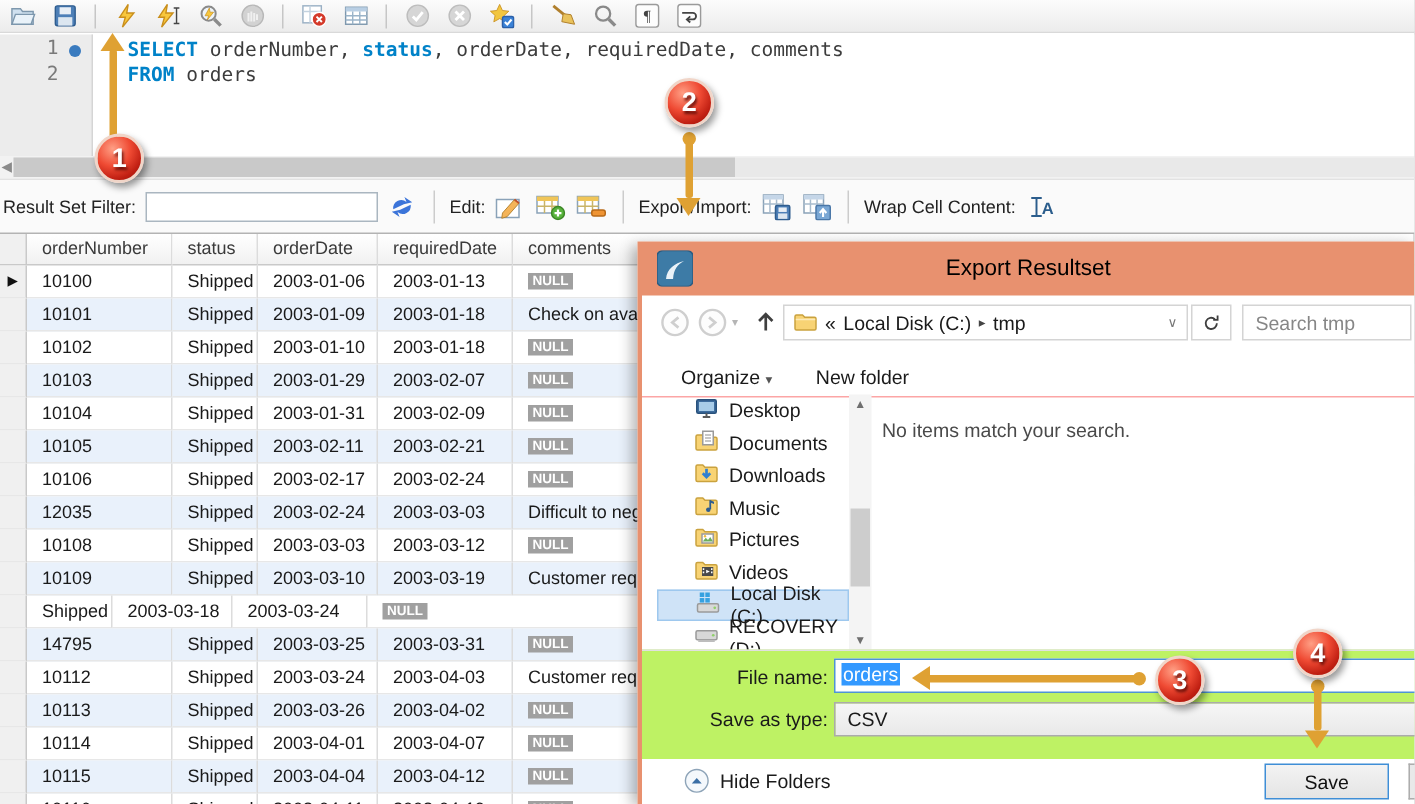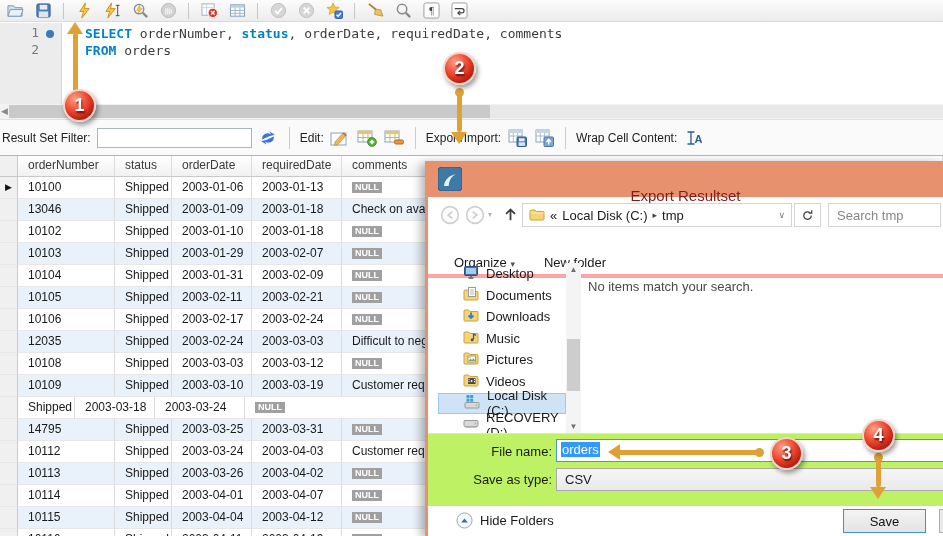--- a/index.html
+++ b/index.html
@@ -54,31 +54,31 @@
   .c0{width:97px;} .c1{width:57px;} .c2{width:80px;} .c3{width:90px;} .c4{width:601px;}
   .alt .gc{background:var(--rowalt);}
   .alt .mk, .grow .mk{background:#f0f0f0;}
   .nullb{display:inline-block;background:var(--nullbg);color:#fff;font-size:9px;font-weight:bold;
     line-height:11px;padding:0 3px;vertical-align:1px;}
 
   
   #dialog{position:absolute;left:425px;top:161px;width:518px;height:375px;background:#fff;
     border-left:3px solid var(--salmon);box-shadow:-4px 2px 9px rgba(0,0,0,.3);z-index:40;font-size:13px;}
   #dlg-title{position:absolute;left:0;top:0;width:100%;height:36px;background:var(--salmon);}
-  #dlg-title .ttl{position:absolute;left:0;right:0;top:9px;text-align:center;font-size:15px;color:#7f1d1d;margin-top:17px;}
+  #dlg-title .ttl{position:absolute;left:0;right:0;top:9px;text-align:center;font-size:15px;color:#000000;}
   #dlg-title .appico{position:absolute;left:10px;top:6px;width:24px;height:24px;}
   .circ{position:absolute;width:20px;height:20px;}
   #crumbbox{position:absolute;left:94px;top:42px;width:270px;height:24px;border:1px solid #d4d4d4;
     display:flex;align-items:center;gap:5px;padding:0 6px;font-size:13px;}
   #crumbbox .flex{flex:1;}
   #refreshbox{position:absolute;left:366px;top:42px;width:27px;height:24px;border:1px solid #d4d4d4;
     display:flex;align-items:center;justify-content:center;}
   #searchbox{position:absolute;left:400px;top:42px;width:113px;height:24px;border:1px solid #d4d4d4;
     padding:4px 0 0 8px;color:#868686;font-size:13px;}
-  #organize-row{position:absolute;left:0;top:90px;width:100%;height:27px;border-bottom:4px solid #fca5a5;
+  #organize-row{position:absolute;left:0;top:77px;width:100%;height:27px;border-bottom:1px solid #fca5a5;
     display:flex;align-items:center;gap:29px;padding-left:26px;font-size:13px;color:#1a1a1a;}
   #sidebar{position:absolute;left:10px;top:102px;width:128px;height:170px;}
   .sitem{position:absolute;left:0;width:128px;height:21px;display:flex;align-items:center;gap:7px;padding-left:25px;font-size:13px;}
   .sitem.selected{background:#cfe3f7;border:1px solid #9ec8ee;}
   .sitem svg{width:16px;height:16px;flex:none;}
   #sscroll{position:absolute;left:138px;top:102px;width:15px;height:170px;background:#f4f4f4;}
   #sscroll .chev{position:absolute;left:0;width:15px;height:13px;text-align:center;font-size:8px;color:#6f6f6f;line-height:13px;}
   #sscroll .sthumb{position:absolute;left:1px;top:76px;width:13px;height:52px;background:#cdcdcd;}
   #empty-msg{position:absolute;left:160px;top:118px;width:350px;text-align:left;color:#4a4a4a;font-size:13px;}
   #dlg-footer{position:absolute;left:0;top:272px;width:100%;height:73px;background:#bef264;border-top:1px solid #e0e0e0;}
@@ -312,21 +312,21 @@
       <div class="grow">
         <div class="gc mk">▶</div>
         <div class="gc c0">10100</div>
         <div class="gc c1">Shipped</div>
         <div class="gc c2">2003-01-06</div>
         <div class="gc c3">2003-01-13</div>
         <div class="gc c4"><span class="nullb">NULL</span></div>
       </div>
       <div class="grow alt">
         <div class="gc mk"></div>
-        <div class="gc c0">13046</div>
+        <div class="gc c0">10101</div>
         <div class="gc c1">Shipped</div>
         <div class="gc c2">2003-01-09</div>
         <div class="gc c3">2003-01-18</div>
         <div class="gc c4">Check on availa</div>
       </div>
       <div class="grow">
         <div class="gc mk"></div>
         <div class="gc c0">10102</div>
         <div class="gc c1">Shipped</div>
         <div class="gc c2">2003-01-10</div>

